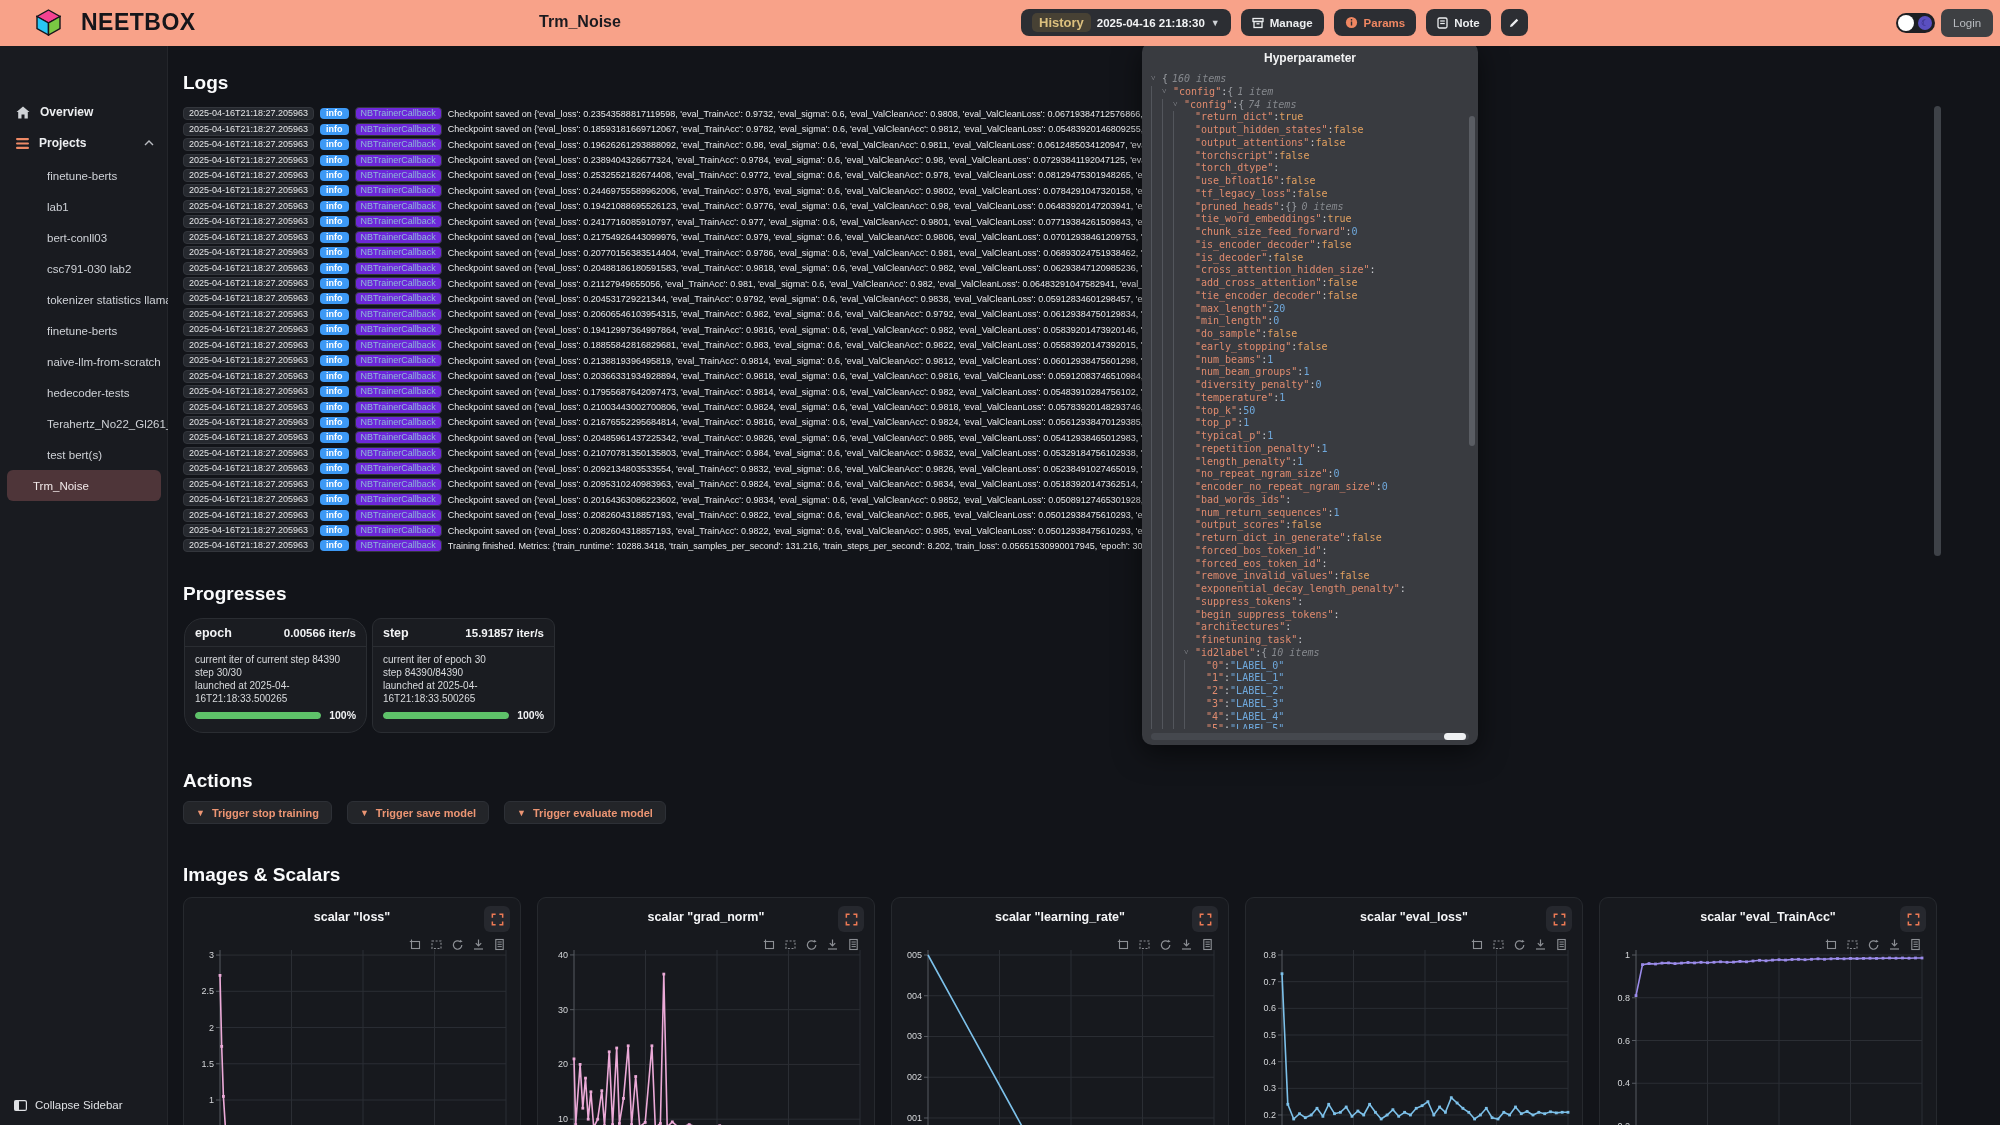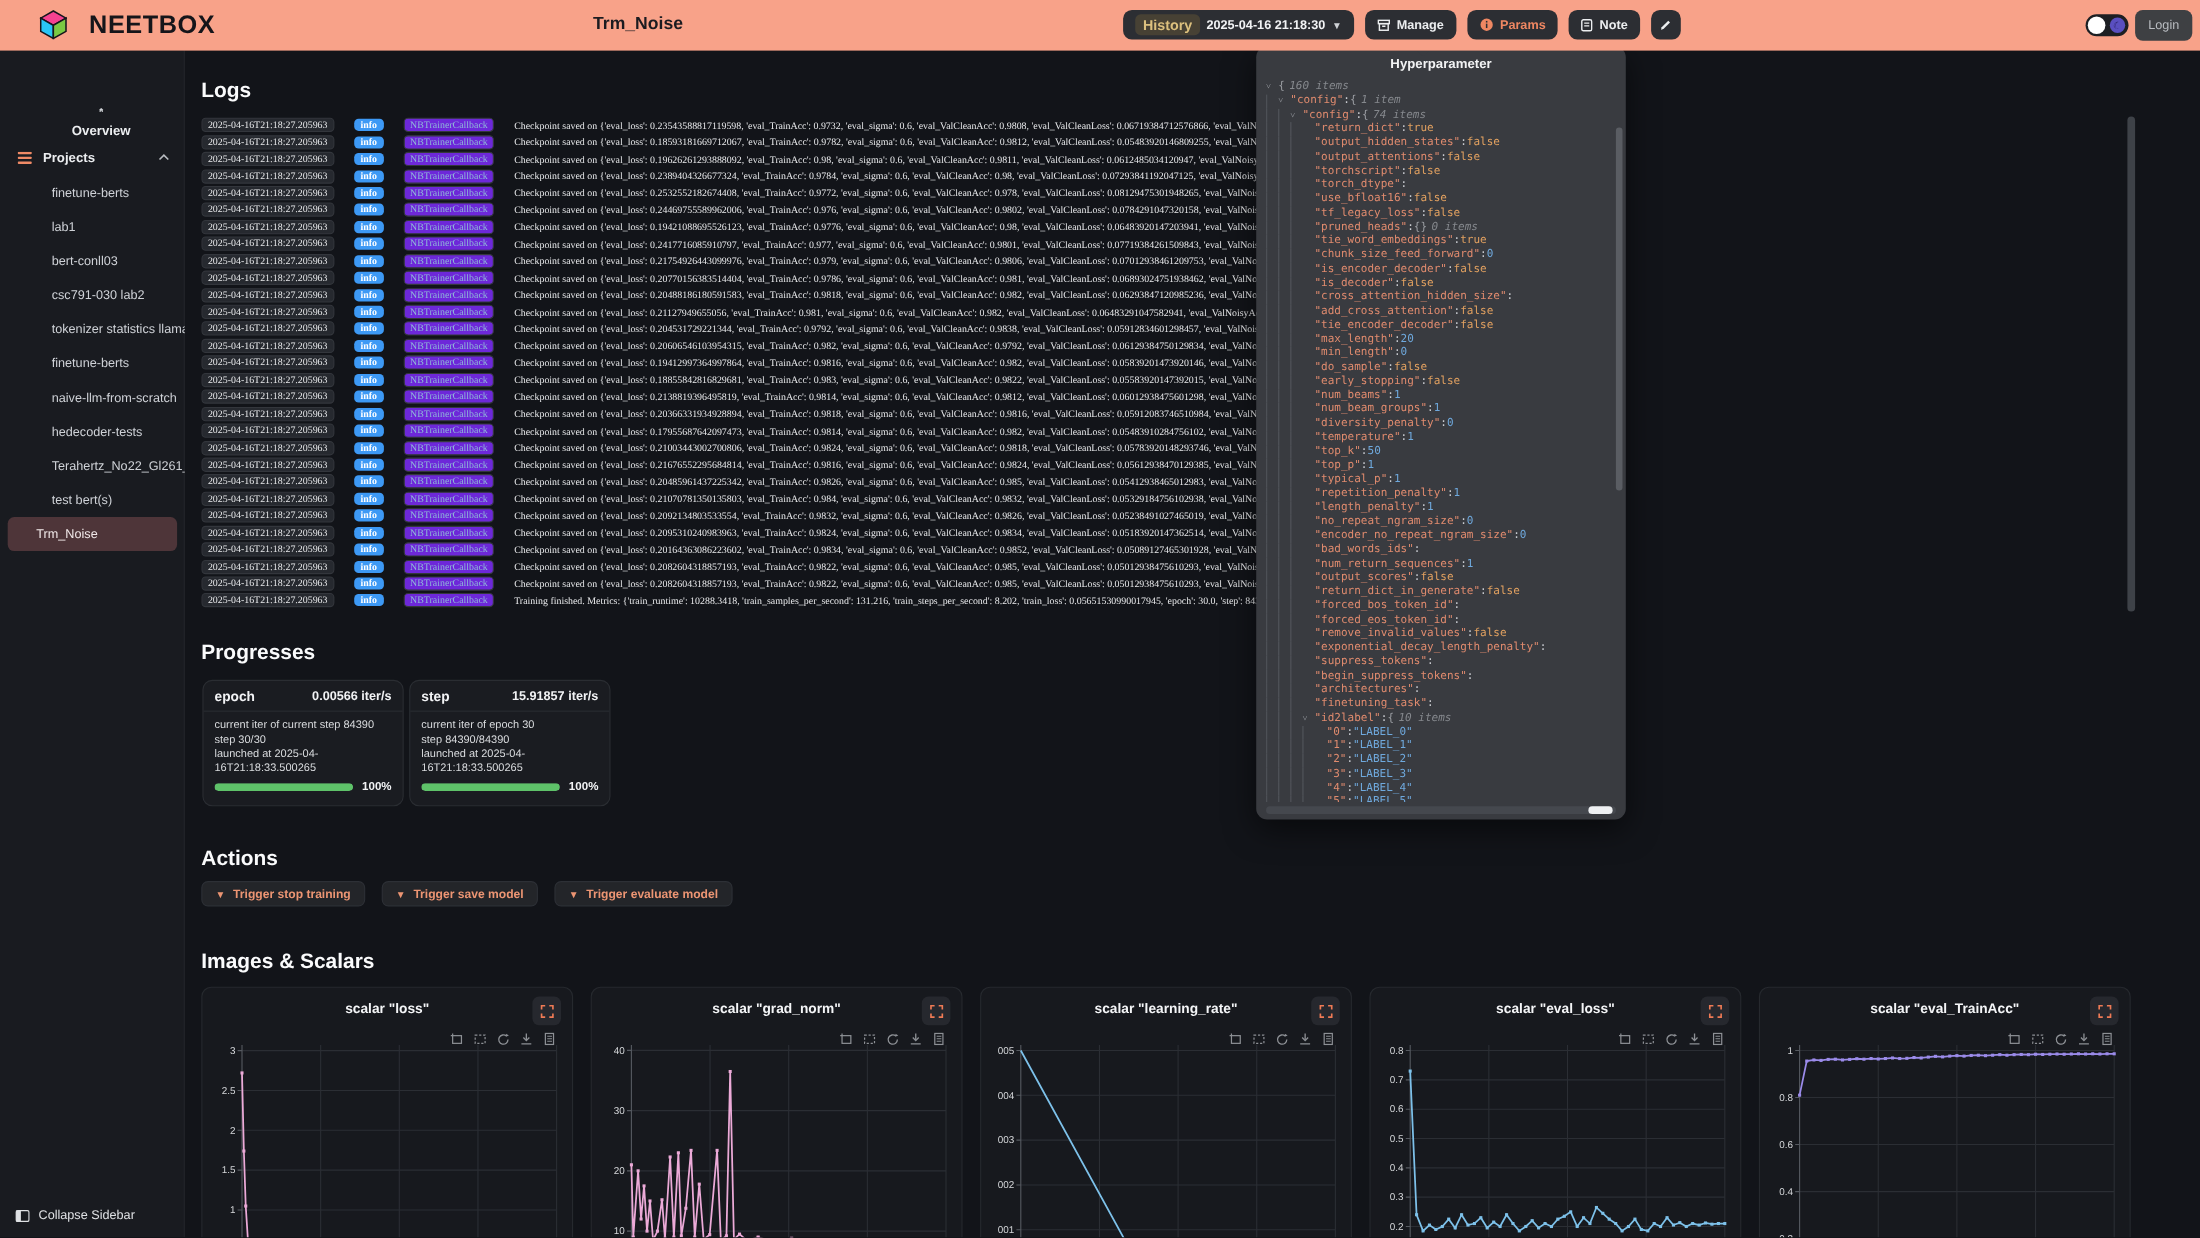--- a/index.html
+++ b/index.html
@@ -41,22 +41,22 @@
   .side-child.selected { background:#4e3539; border-radius:6px; margin:0 7px; padding-left:26px; color:#f1e9e9; }
   .proj-chev { position:absolute; right:14px; }
   .collapse-row { position:absolute; left:14px; bottom:14px; display:flex; align-items:center; gap:8px;
     color:#dfe1e4; font-size:11.5px; cursor:pointer; }
 
   
   .sec-title { position:absolute; left:183px; font-size:19px; font-weight:bold; color:#fafbfc; z-index:5; }
 
   
   .log-rows { position:absolute; left:183px; top:106px; width:1747px; height:450px; overflow:hidden; z-index:5; }
-  .log-row { height:15.45px; display:flex; align-items:center; gap:18px; white-space:nowrap;
-    font-family:Liberation Serif, serif; font-size:9px; }
+  .log-row { height:15.45px; display:flex; align-items:center; gap:6px; white-space:nowrap;
+    font-family:Liberation Sans, sans-serif; font-size:9px; }
   .chip-time { background:#26292f; border:1px solid #33363c; color:#e6e7e9; padding:0px 5px;
     border-radius:4px; line-height:11px; }
   .chip-level { background:#3d99f5; color:#ffffff; font-weight:bold; padding:0px 6px;
     border-radius:4px; line-height:11px; }
   .chip-tag { background:#6d28d9; border:1px solid #35383e; color:#8fb8d8; padding:0px 5px;
     border-radius:4px; line-height:11px; }
   .log-msg { color:#e8e9eb; }
   .log-scrollbar { position:absolute; left:1934px; top:106px; width:7px; height:450px;
     background:#3e4248; border-radius:4px; z-index:6; }
 
@@ -167,21 +167,21 @@
     </div>
 
     <div class="toggle">
       <div class="knob"></div>
       <div class="moon">☾</div>
     </div>
     <div class="login-btn">Login</div>
   </div>
 
   <div class="sidebar">
-    <div class="side-row" style="top:52px;flex-direction:column;">
+    <div class="side-row" style="top:52px;">
       <svg width="14" height="13" viewBox="0 0 14 13">
         <path d="M7,0.5 L13.5,6 L11.8,6 L11.8,12.5 L8.5,12.5 L8.5,8.5 L5.5,8.5 L5.5,12.5 L2.2,12.5 L2.2,6 L0.5,6 Z" fill="#cfd2d6"></path>
       </svg>
       <span>Overview</span>
     </div>
     <div class="side-row" style="top:83px;">
       <svg width="13" height="11" viewBox="0 0 13 11">
         <rect x="0" y="0" width="13" height="2.2" rx="1.1" fill="#ef8a66"></rect>
         <rect x="0" y="4.4" width="13" height="2.2" rx="1.1" fill="#ef8a66"></rect>
         <rect x="0" y="8.8" width="13" height="2.2" rx="1.1" fill="#ef8a66"></rect>
@@ -859,21 +859,21 @@
         </div>
       </div>
     <div class="popup-vscroll"></div>
     <div class="popup-hscroll">
       <div class="popup-hthumb"></div>
     </div>
   </div>
 
   <div class="sec-title" style="top:583px;">Progresses</div>
   <div id="progress-cards">
-      <div class="prog-card" style="left: 184px;">
+      <div class="prog-card" style="left: 184px; border-radius: 19px;">
         <div class="prog-head">
           <span class="prog-name">epoch</span>
           <span class="prog-rate">0.00566 iter/s</span>
         </div>
         <div class="prog-body">
           <div>current iter of current step 84390</div>
           <div>step 30/30</div>
           <div>launched at 2025-04-16T21:18:33.500265</div>
         </div>
         <div class="prog-bar-row">

